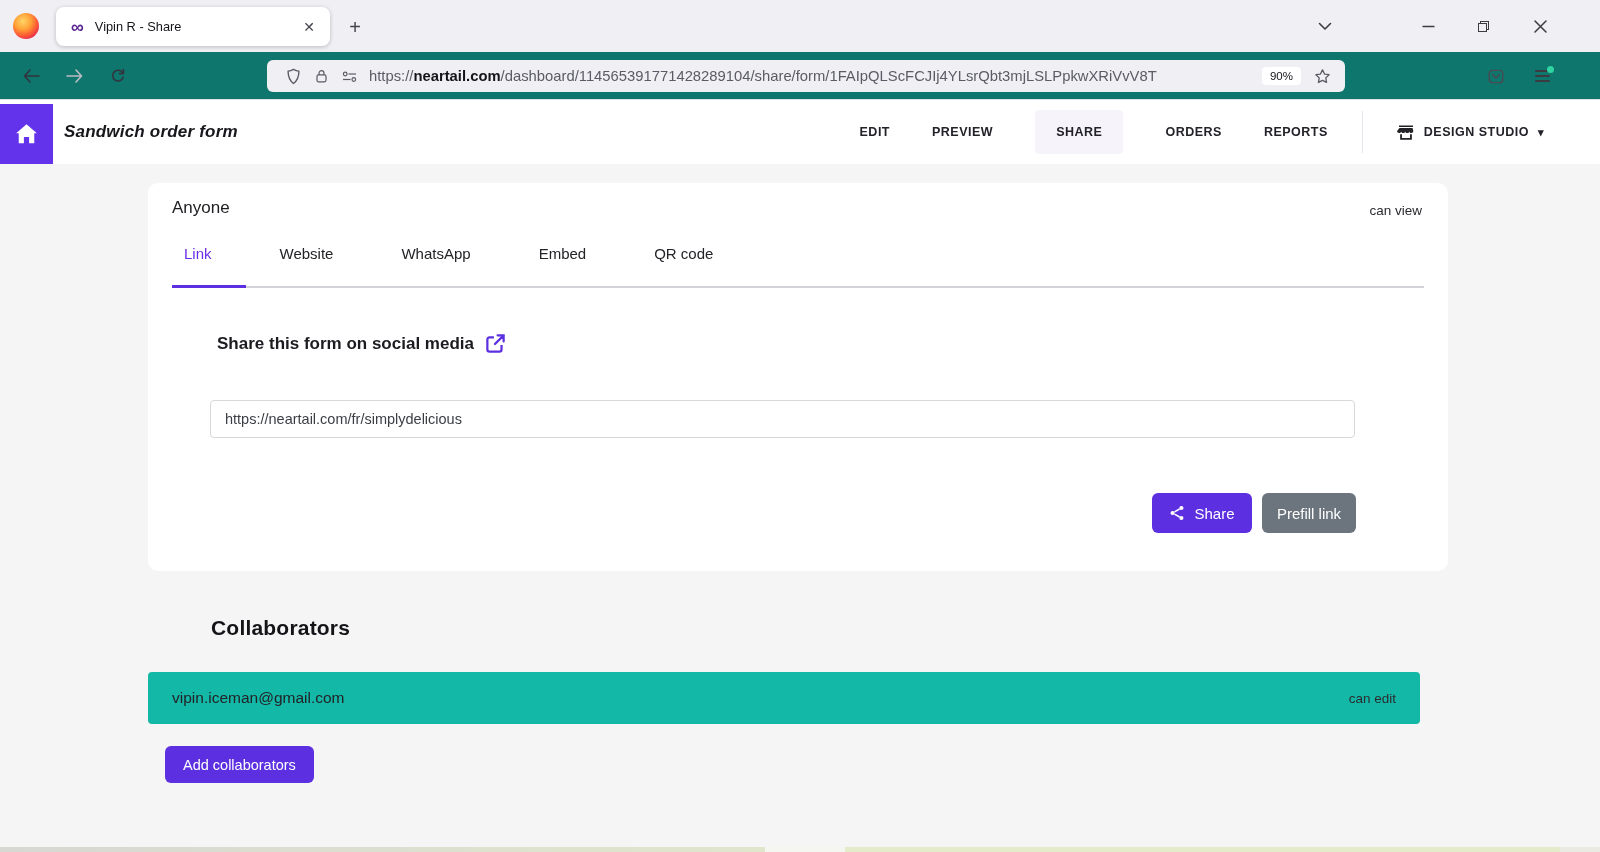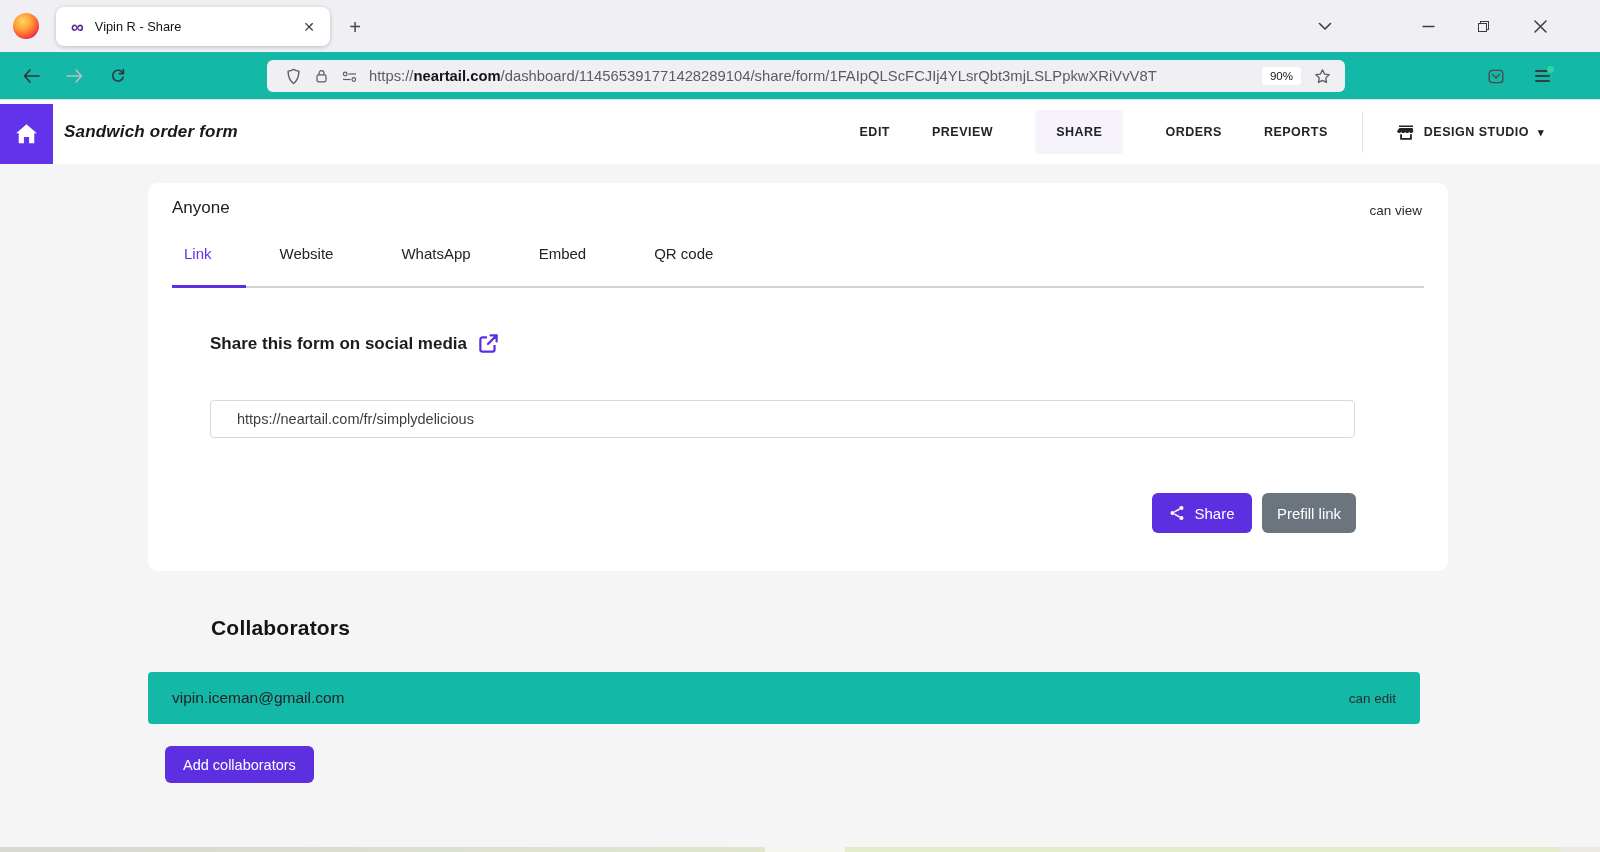--- a/index.html
+++ b/index.html
@@ -24,21 +24,21 @@
   .tabs-dropdown { left:1310px; }
   .win-min { left:1413px; }
   .win-restore { left:1468px; }
   .win-close { left:1525px; }
   .restore-glyph { position:relative; width:11px; height:11px; }
   .restore-glyph span { position:absolute; width:9px; height:9px; border:1.3px solid #3b3b42; background:transparent; }
   .restore-glyph .back-sq { right:0; top:0; }
   .restore-glyph .front-sq { left:0; bottom:0; background:#f0eff4; }
 
   
-  .toolbar { position:absolute; left:0; top:52px; width:1600px; height:48px; background:#14b8a6;
+  .toolbar { position:absolute; left:0; top:52px; width:1600px; height:48px; background:#0f766e;
     border-bottom:1px solid #e0e0e6; }
   .tool-btn { position:absolute; top:10px; width:28px; height:28px; display:flex; align-items:center; justify-content:center; border-radius:4px; }
   .btn-back { left:17px; } .btn-forward { left:60px; } .btn-reload { left:104px; }
   .urlbar { position:absolute; left:267px; top:8px; width:1078px; height:32px; background:#f0eff4;
     border-radius:6px; display:flex; align-items:center; padding:0 9px 0 12px; }
   .urlbar .u-icon { display:flex; align-items:center; justify-content:center; width:28px; height:28px; flex:0 0 auto; }
   .url-text { flex:1; font-size:14.8px; color:#5b5b66; white-space:nowrap; overflow:hidden; margin-left:6px;
     -webkit-mask-image:linear-gradient(to right,#000 88%,transparent 99%);
     mask-image:linear-gradient(to right,#000 88%,transparent 99%); }
   .url-domain { font-weight:700; color:#15141a; }
@@ -67,24 +67,24 @@
 
   
   .share-card { position:absolute; left:148px; top:183px; width:1300px; height:388px; background:#fff; border-radius:10px; }
   .audience { position:absolute; left:24px; top:15px; font-size:17px; color:#1d1d22; }
   .audience-perm { position:absolute; right:26px; top:20px; font-size:13.5px; color:#2b2b30; }
   .tabs { position:absolute; left:36px; top:62px; display:flex; gap:68px; }
   .share-tab { font-size:15px; color:#232328; white-space:nowrap; }
   .share-tab.active { color:#6b2ee8; }
   .tabs-underline { position:absolute; left:24px; right:24px; top:103px; height:1.5px; background:#d2d2d8; }
   .tabs-indicator { position:absolute; left:24px; top:102px; width:74px; height:3px; background:#5c2fe0; }
-  .section-title { position:absolute; left:62px; top:150px; font-size:17px; font-weight:700; color:#1b1b20;
+  .section-title { position:absolute; left:69px; top:150px; font-size:17px; font-weight:700; color:#1b1b20;
     display:flex; align-items:center; gap:11px; }
   .link-input { position:absolute; left:62px; top:217px; width:1145px; height:38px; border:1px solid #d8d8dc;
-    border-radius:4px; padding:0 26px; font-size:14.5px; color:#3a3f44; background:#fff;
+    border-radius:4px; padding:0 14px; font-size:14.5px; color:#3a3f44; background:#fff;
     font-family:"Liberation Sans", sans-serif; outline:none; }
   .btn { border:none; border-radius:6px; color:#fff; font-family:"Liberation Sans", sans-serif; cursor:pointer; }
   .share-btn { position:absolute; left:1004px; top:310px; width:100px; height:40px; background:#5c2fe0;
     font-size:15px; display:flex; align-items:center; justify-content:center; gap:9px; }
   .prefill-btn { position:absolute; left:1114px; top:310px; width:94px; height:40px; background:#6c757d; font-size:15px;
     display:flex; align-items:center; justify-content:center; }
 
   
   .collab-title { position:absolute; left:165px; top:616px; font-size:21px; font-weight:700; color:#141418; letter-spacing:.2px;margin-left:46px; }
   .collab-row { position:absolute; left:148px; top:672px; width:1272px; height:52px; background:#14b8a6; border-radius:4px; }

